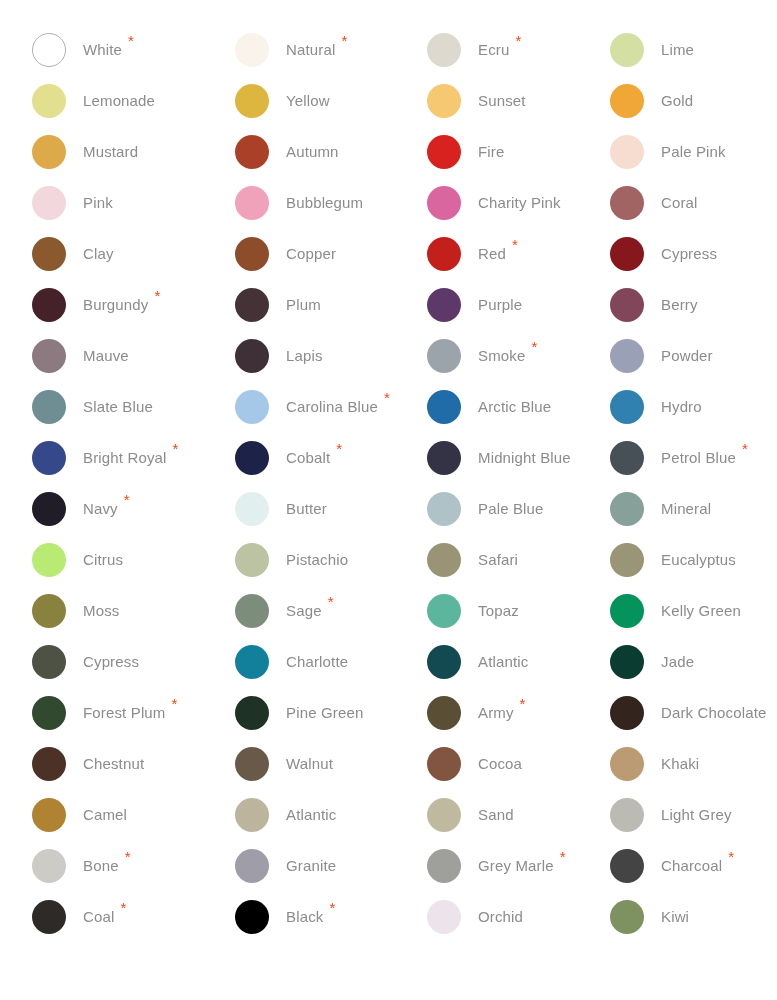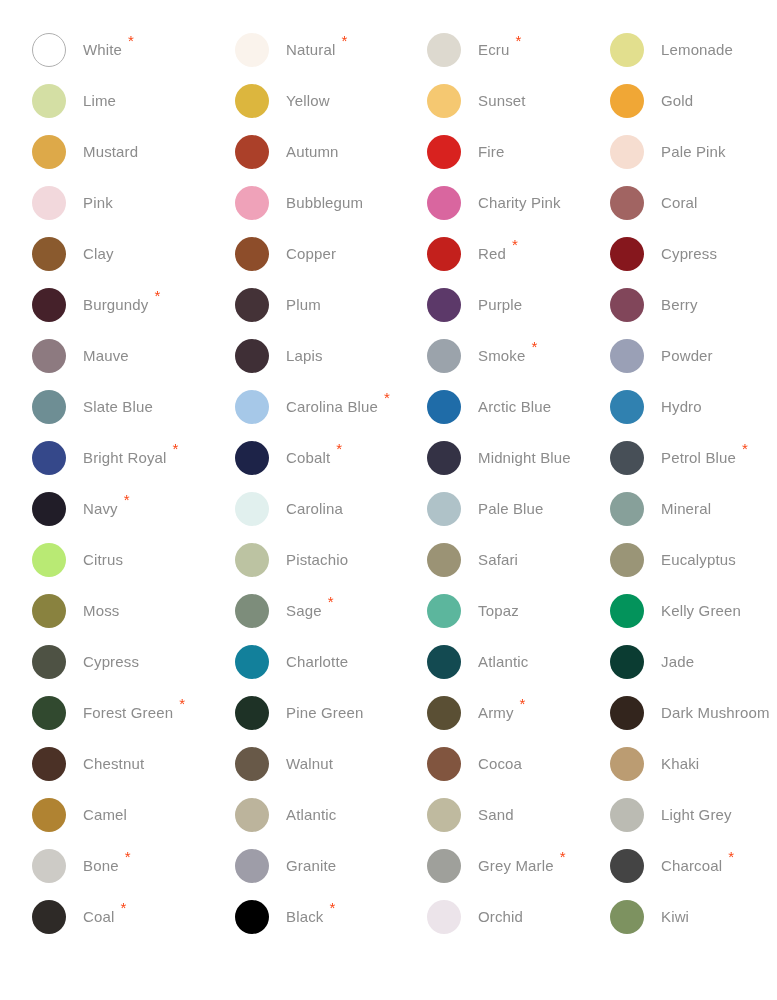--- a/index.html
+++ b/index.html
@@ -76,28 +76,28 @@
         <span class="swatch-dot" style="background-color: rgb(250, 243, 236);"></span>
         <span class="swatch-label">Natural</span>
         <span class="swatch-star">*</span>
       </div>
       <div class="swatch-item">
         <span class="swatch-dot" style="background-color: rgb(221, 217, 207);"></span>
         <span class="swatch-label">Ecru</span>
         <span class="swatch-star">*</span>
       </div>
       <div class="swatch-item">
+        <span class="swatch-dot" style="background-color: rgb(212, 223, 164);"></span>
+        <span class="swatch-label">Lime</span>
+      </div>
+      <div class="swatch-item">
         <span class="swatch-dot" style="background-color: rgb(226, 223, 142);"></span>
         <span class="swatch-label">Lemonade</span>
       </div>
       <div class="swatch-item">
-        <span class="swatch-dot" style="background-color: rgb(212, 223, 164);"></span>
-        <span class="swatch-label">Lime</span>
-      </div>
-      <div class="swatch-item">
         <span class="swatch-dot" style="background-color: rgb(220, 182, 62);"></span>
         <span class="swatch-label">Yellow</span>
       </div>
       <div class="swatch-item">
         <span class="swatch-dot" style="background-color: rgb(245, 200, 113);"></span>
         <span class="swatch-label">Sunset</span>
       </div>
       <div class="swatch-item">
         <span class="swatch-dot" style="background-color: rgb(240, 167, 54);"></span>
         <span class="swatch-label">Gold</span>
@@ -221,21 +221,21 @@
         <span class="swatch-label">Petrol Blue</span>
         <span class="swatch-star">*</span>
       </div>
       <div class="swatch-item">
         <span class="swatch-dot" style="background-color: rgb(33, 29, 40);"></span>
         <span class="swatch-label">Navy</span>
         <span class="swatch-star">*</span>
       </div>
       <div class="swatch-item">
         <span class="swatch-dot" style="background-color: rgb(225, 240, 238);"></span>
-        <span class="swatch-label">Carolina</span>
+        <span class="swatch-label">Butter</span>
       </div>
       <div class="swatch-item">
         <span class="swatch-dot" style="background-color: rgb(175, 194, 200);"></span>
         <span class="swatch-label">Pale Blue</span>
       </div>
       <div class="swatch-item">
         <span class="swatch-dot" style="background-color: rgb(135, 160, 154);"></span>
         <span class="swatch-label">Mineral</span>
       </div>
       <div class="swatch-item">
@@ -282,35 +282,35 @@
       <div class="swatch-item">
         <span class="swatch-dot" style="background-color: rgb(19, 74, 81);"></span>
         <span class="swatch-label">Atlantic</span>
       </div>
       <div class="swatch-item">
         <span class="swatch-dot" style="background-color: rgb(11, 60, 50);"></span>
         <span class="swatch-label">Jade</span>
       </div>
       <div class="swatch-item">
         <span class="swatch-dot" style="background-color: rgb(49, 73, 47);"></span>
-        <span class="swatch-label">Forest Green</span>
+        <span class="swatch-label">Forest Plum</span>
         <span class="swatch-star">*</span>
       </div>
       <div class="swatch-item">
         <span class="swatch-dot" style="background-color: rgb(30, 50, 38);"></span>
         <span class="swatch-label">Pine Green</span>
       </div>
       <div class="swatch-item">
         <span class="swatch-dot" style="background-color: rgb(90, 79, 52);"></span>
         <span class="swatch-label">Army</span>
         <span class="swatch-star">*</span>
       </div>
       <div class="swatch-item">
         <span class="swatch-dot" style="background-color: rgb(51, 37, 29);"></span>
-        <span class="swatch-label">Dark Mushroom</span>
+        <span class="swatch-label">Dark Chocolate</span>
       </div>
       <div class="swatch-item">
         <span class="swatch-dot" style="background-color: rgb(75, 49, 38);"></span>
         <span class="swatch-label">Chestnut</span>
       </div>
       <div class="swatch-item">
         <span class="swatch-dot" style="background-color: rgb(104, 89, 72);"></span>
         <span class="swatch-label">Walnut</span>
       </div>
       <div class="swatch-item">

